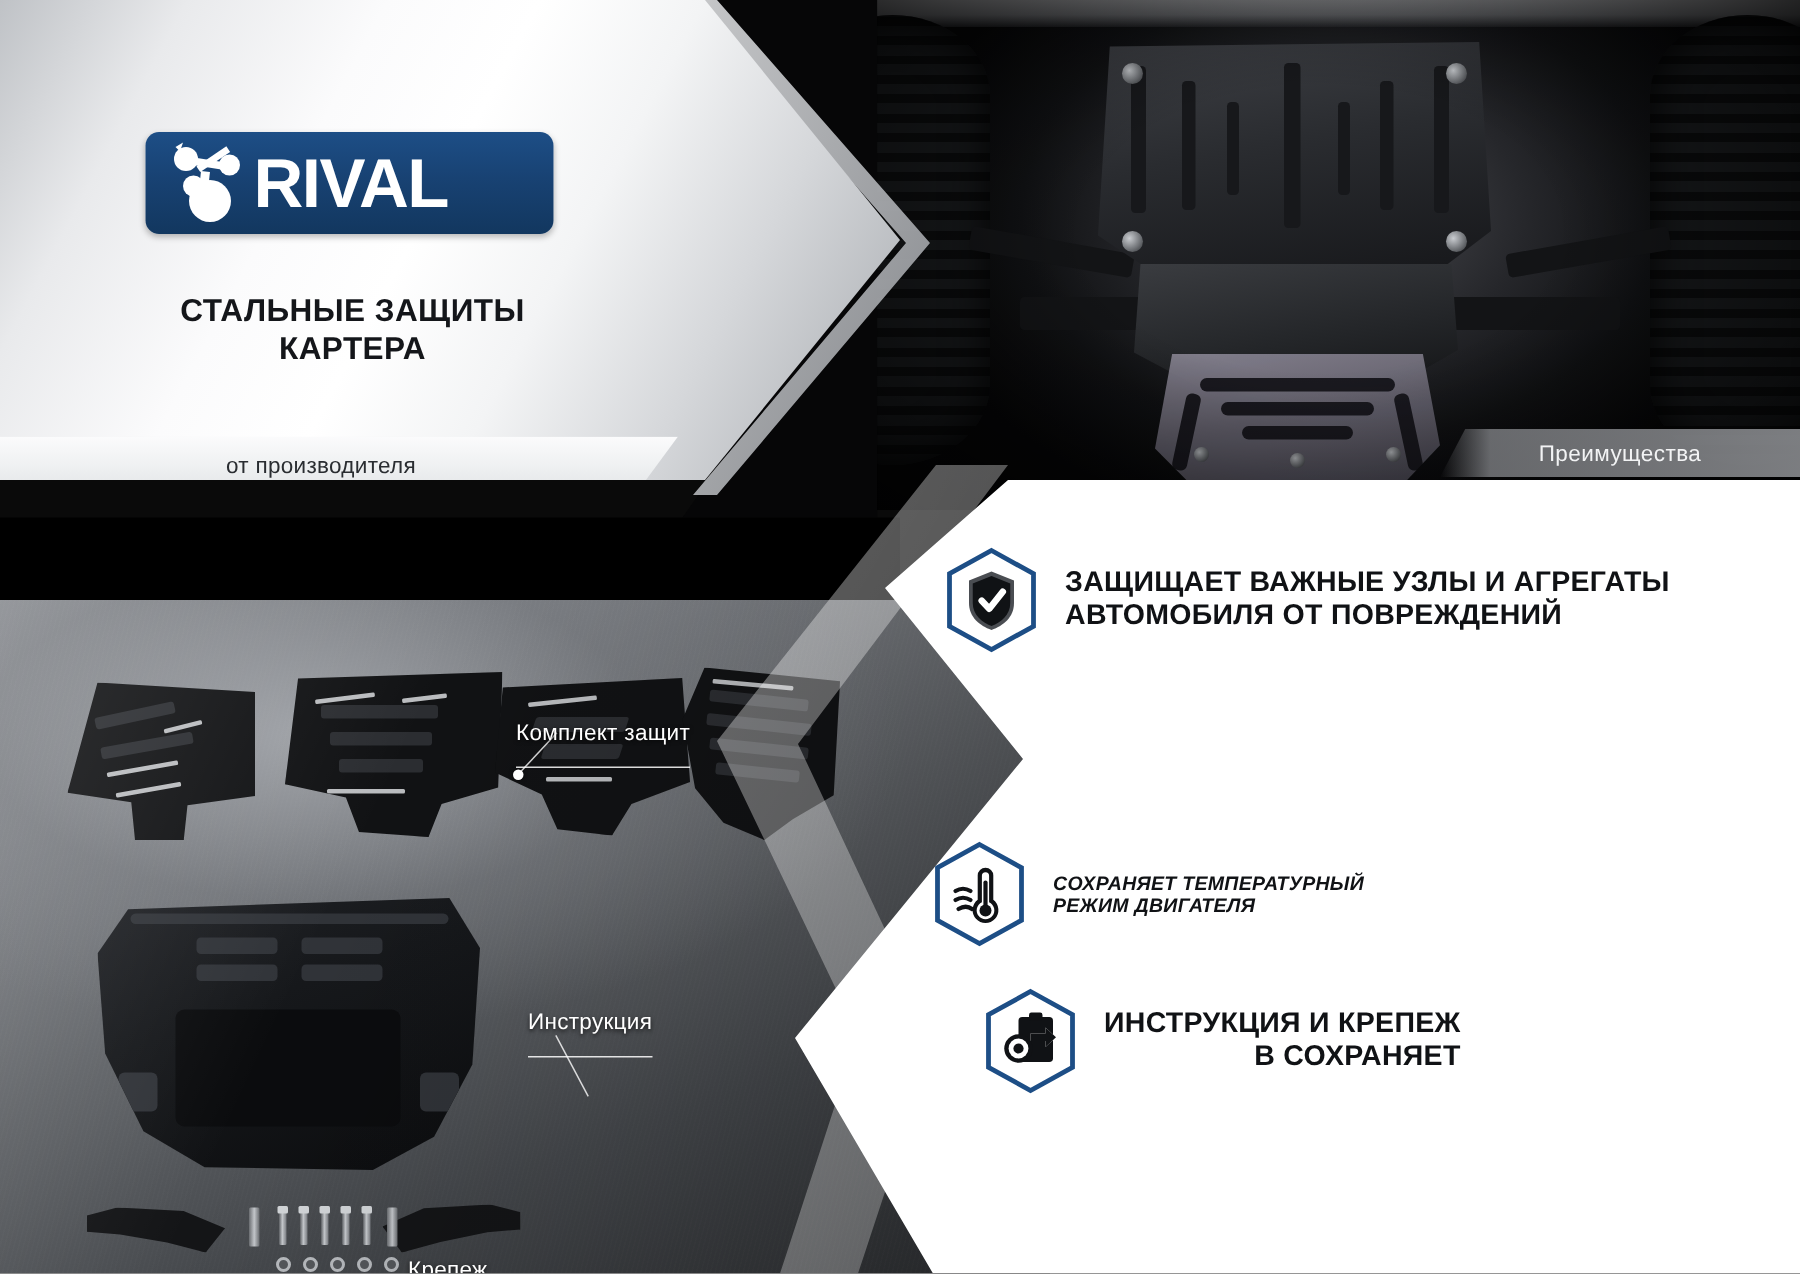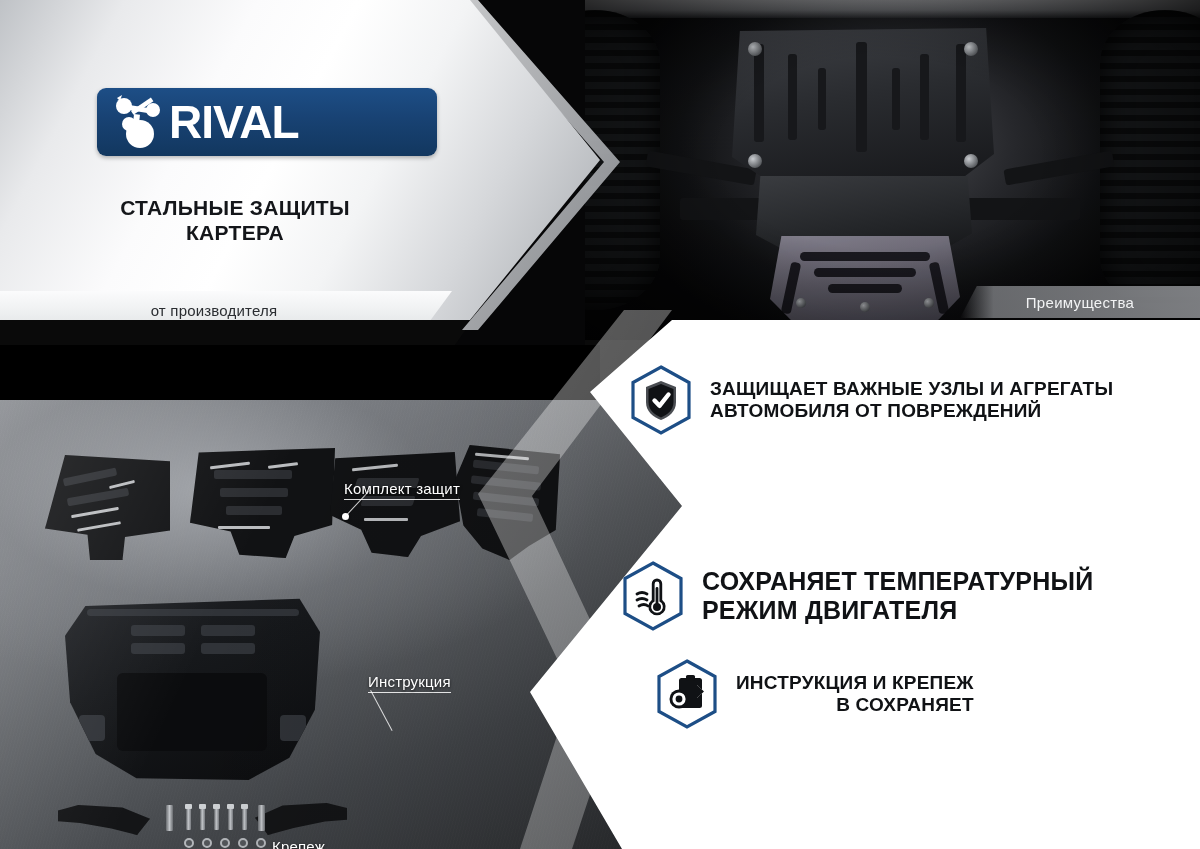--- a/index.html
+++ b/index.html
@@ -64,21 +64,21 @@
 
   
   .bolt{position:absolute;width:5px;height:22px;background:linear-gradient(90deg,#5e6165,#c9ccd0 45%,#7b7e83);border-radius:1px;}
   .boltcap{position:absolute;width:7px;height:5px;background:#d4d7da;border-radius:1px;}
   .washer{position:absolute;width:10px;height:10px;border:2px solid #b9bcc0;border-radius:50%;background:#55585c;}
   .strip{position:absolute;width:7px;height:26px;background:linear-gradient(90deg,#6b6e72,#c6c9cd,#6b6e72);border-radius:1px;}
 
   
   .callout{position:absolute;color:#ffffff;font-size:15px;letter-spacing:.2px;white-space:nowrap;
     text-shadow:0 1px 3px rgba(0,0,0,.75);}
-  .callout.ul{border-bottom:1px solid rgba(255,255,255,.85);padding-bottom:2px;}
+  .callout.ul{border-bottom:1px solid rgba(255,255,255,.85);padding-bottom:14px;}
   .leader{position:absolute;height:1px;background:rgba(255,255,255,.8);transform-origin:0 0;}
   .leaderdot{position:absolute;width:7px;height:7px;border-radius:50%;background:#ffffff;box-shadow:0 0 3px rgba(0,0,0,.6);}
 
   
   .hero-photo{
     position:absolute;left:560px;top:0;width:640px;height:340px;
     background:
       radial-gradient(ellipse 46% 62% at 52% 42%, #4a4b50 0%, #26272b 42%, #101113 72%, #050506 100%),
       linear-gradient(180deg,#1a1b1e 0%,#0b0c0d 100%);
     overflow:hidden;
@@ -125,21 +125,21 @@
   }
   .left-panel-edge{
     position:absolute;left:0;top:0;width:620px;height:352px;
     background:linear-gradient(118deg,#8d9095,#f2f3f4 45%,#8d9095);
     clip-path:polygon(478px 0,620px 162px,478px 330px,462px 330px,604px 162px,462px 0);
     opacity:.9;
   }
   .panel-inner{position:absolute;left:0;top:0;width:470px;height:320px;}
 
   .logo-box{
-    position:absolute;left:97px;top:88px;width:340px;height:68px;
+    position:absolute;left:97px;top:88px;width:272px;height:68px;
     background:linear-gradient(180deg,#1d4e86 0%,#184273 45%,#12375f 100%);
     border-radius:9px;
     box-shadow:0 2px 4px rgba(0,0,0,.28);
     display:flex;align-items:center;
   }
   .logo-mark{position:relative;width:62px;height:56px;margin-left:12px;flex:0 0 auto;}
   .logo-word{color:#ffffff;font-size:46px;font-weight:bold;letter-spacing:-1px;line-height:1;
     font-family:"Liberation Sans",sans-serif;margin-left:-2px;}
 
   .headline{
@@ -308,21 +308,21 @@
 
     <div class="photo-sheen"></div>
 
     <div class="leaderdot" style="left:342px;top:113px;"></div>
     <div class="leader" style="left:345px;top:116px;width:38px;transform:rotate(-47deg);"></div>
     <div class="callout ul" style="left:344px;top:80px;">Комплект защит</div>
 
     <div class="callout ul" style="left:272px;top:438px;">Крепеж</div>
 
     <div class="leader" style="left:371px;top:290px;width:46px;transform:rotate(62deg);"></div>
-    <div class="callout ul" style="left:368px;top:273px;">Инструкция</div>
+    <div class="callout ul" style="left:352px;top:273px;">Инструкция</div>
   </div>
 
   <div class="left-panel-edge"></div>
   <div class="left-panel">
     <div class="panel-inner">
 
       <div class="logo-box">
         <div class="logo-mark">
           <svg viewBox="0 0 62 56" class="hexsvg" aria-hidden="true">
             <g fill="#ffffff">
@@ -394,21 +394,21 @@
             <polygon points="33,3 61,18.5 61,53.5 33,69 5,53.5 5,18.5" fill="none" stroke="#1d4e86" stroke-width="3.2"></polygon>
             <g fill="#101215">
               <path d="M37 18.5a5.2 5.2 0 0 1 5.2 5.2v16.2a8.6 8.6 0 1 1-10.4 0V23.7A5.2 5.2 0 0 1 37 18.5z" fill="#101215"></path>
               <path d="M37 21.5a2.4 2.4 0 0 1 2.4 2.4v17.6a5.9 5.9 0 1 1-4.8 0V23.9A2.4 2.4 0 0 1 37 21.5z" fill="#ffffff"></path>
               <rect x="35.6" y="27" width="2.8" height="18" rx="1.4" fill="#101215"></rect>
               <circle cx="37" cy="47" r="4" fill="#101215"></circle>
               <path d="M17 34 q5 -3 10 0 M17 40 q5 -3 10 0 M19 46 q5 -3 9 0" stroke="#101215" stroke-width="2.8" fill="none" stroke-linecap="round"></path>
             </g>
           </svg>
         </div>
-        <div class="label" style="font-size:25px;">
+        <div class="label" style="font-size:13px;font-style:italic;">
           <div>СОХРАНЯЕТ ТЕМПЕРАТУРНЫЙ</div>
           <div>РЕЖИМ ДВИГАТЕЛЯ</div>
         </div>
       </div>
 
       <div class="feat" style="margin-left:-16px;">
         <div class="hexwrap">
           <svg viewBox="0 0 66 72" class="hexsvg" aria-hidden="true">
             <polygon points="33,3 61,18.5 61,53.5 33,69 5,53.5 5,18.5" fill="none" stroke="#1d4e86" stroke-width="3.2"></polygon>
             <g fill="#101215">

